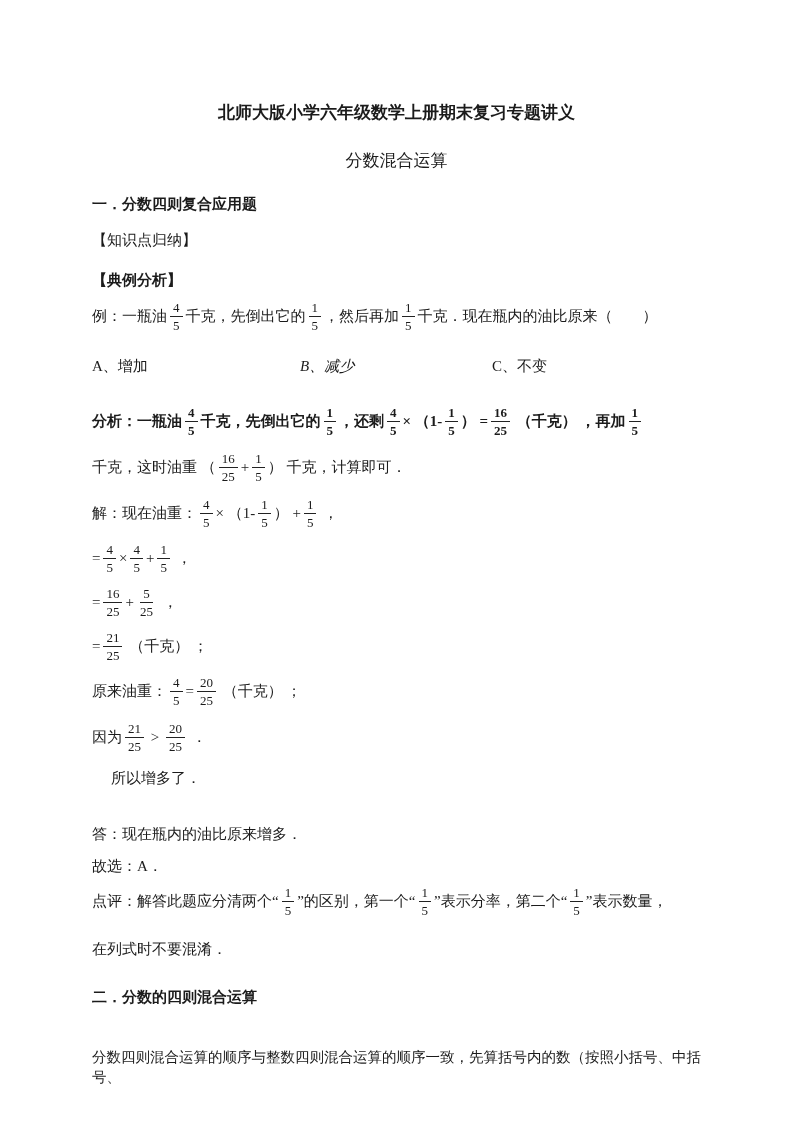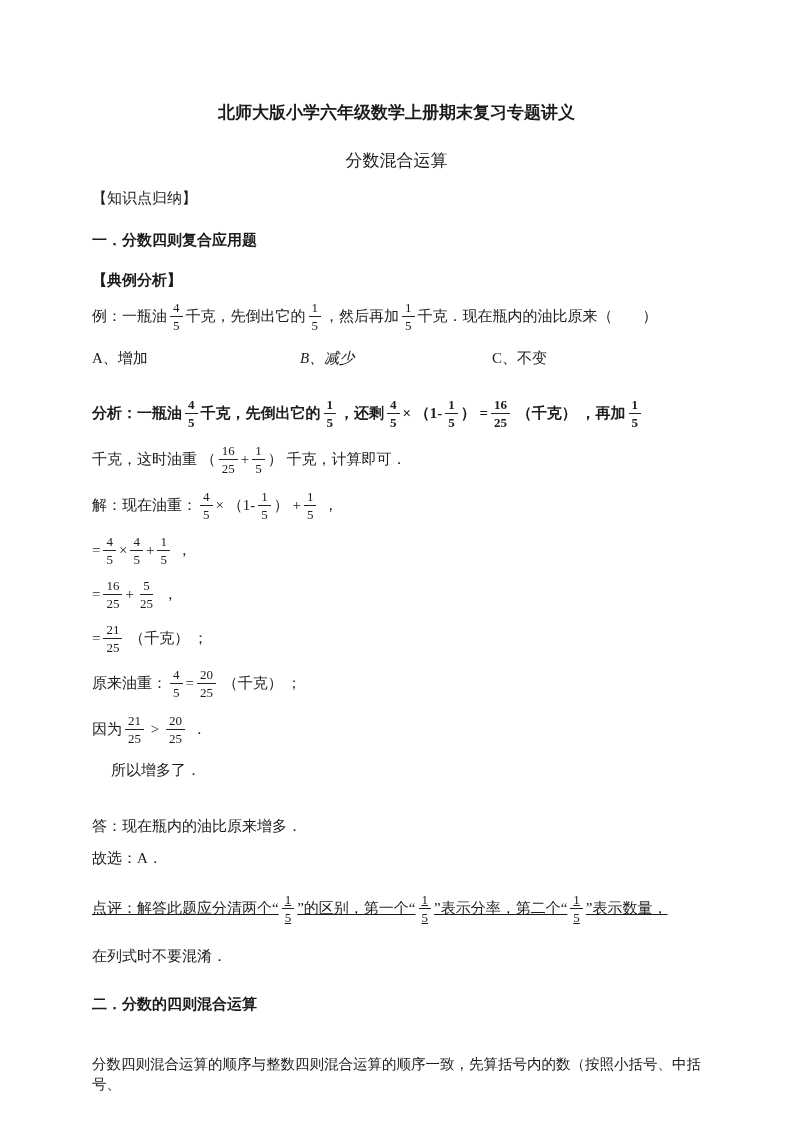--- a/index.html
+++ b/index.html
@@ -31,41 +31,41 @@
   .rich > span{white-space:pre;}
   .frac{
     display:inline-flex;flex-direction:column;align-items:center;
     vertical-align:middle;margin:0 3px;
     font-family:"Liberation Serif","DejaVu Serif",serif;
     font-size:13px;line-height:15px;
   }
   .frac .num{padding:0 3px 1px 3px;border-bottom:1px solid #222;}
   .frac .den{padding:1px 3px 0 3px;}
   .r-example{margin-top:2px;min-height:48px;}
-  .options{display:flex;margin-top:8px;height:20px;}
+  .options{display:flex;margin-top:16px;height:20px;}
   .opt-a{width:208px;}
   .opt-b{width:192px;font-style:italic;}
   .r-analysis1{margin-top:22px;font-weight:bold;}
   .r-eq{min-height:44px;}
   .plain-suoyi{margin-top:8px;margin-left:19px;}
   .plain-da{margin-top:36px;}
   .plain-guxuan{margin-top:12px;}
-  .r-dianping{margin-top:17px;text-decoration:underline;}
+  .r-dianping{margin-top:2px;}
   .plain-dianping2{margin-top:15px;}
   .para{margin-top:40px;font-size:14.5px;}
 </style>
 </head>
 <body>
 
 <div class="page">
   <div class="title">北师大版小学六年级数学上册期末复习专题讲义</div>
   <div class="subtitle">分数混合运算</div>
 
+  <div class="line heading h1a">一．分数四则复合应用题</div>
   <div class="line knowledge">【知识点归纳】</div>
-  <div class="line heading h1a">一．分数四则复合应用题</div>
   <div class="line heading h1b">【典例分析】</div>
 
   <div class="rich r-example">
       <span>例：一瓶油</span>
       <span class="frac"><span class="num">4</span><span class="den">5</span></span>
       <span>千克，先倒出它的</span>
       <span class="frac"><span class="num">1</span><span class="den">5</span></span>
       <span>，然后再加</span>
       <span class="frac"><span class="num">1</span><span class="den">5</span></span>
       <span>千克．现在瓶内的油比原来（　　）</span>

